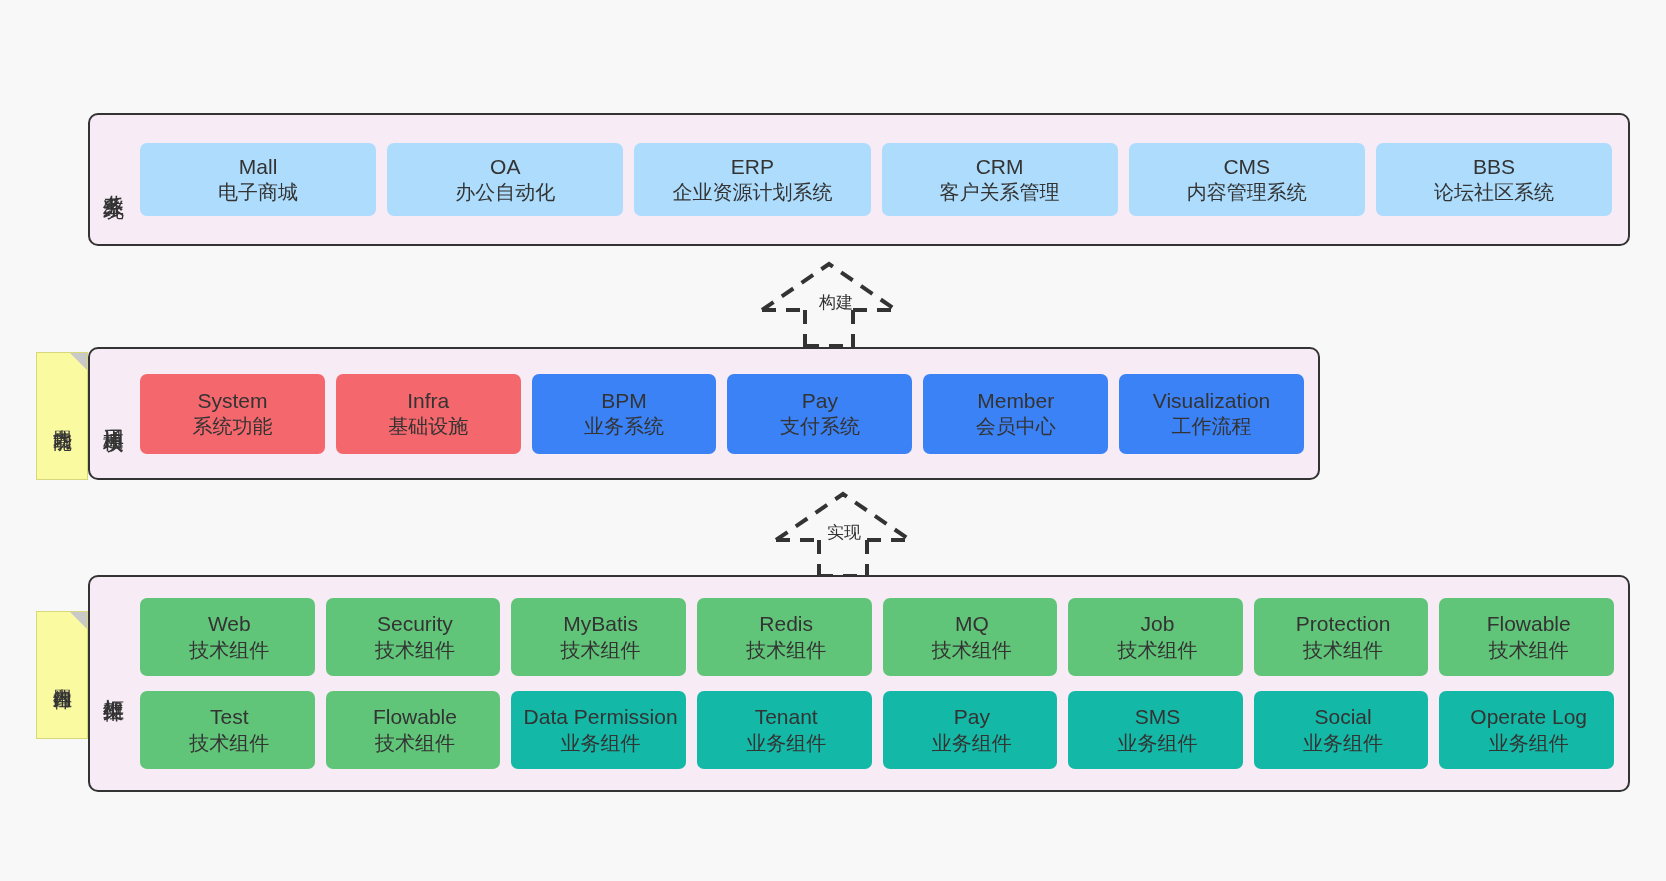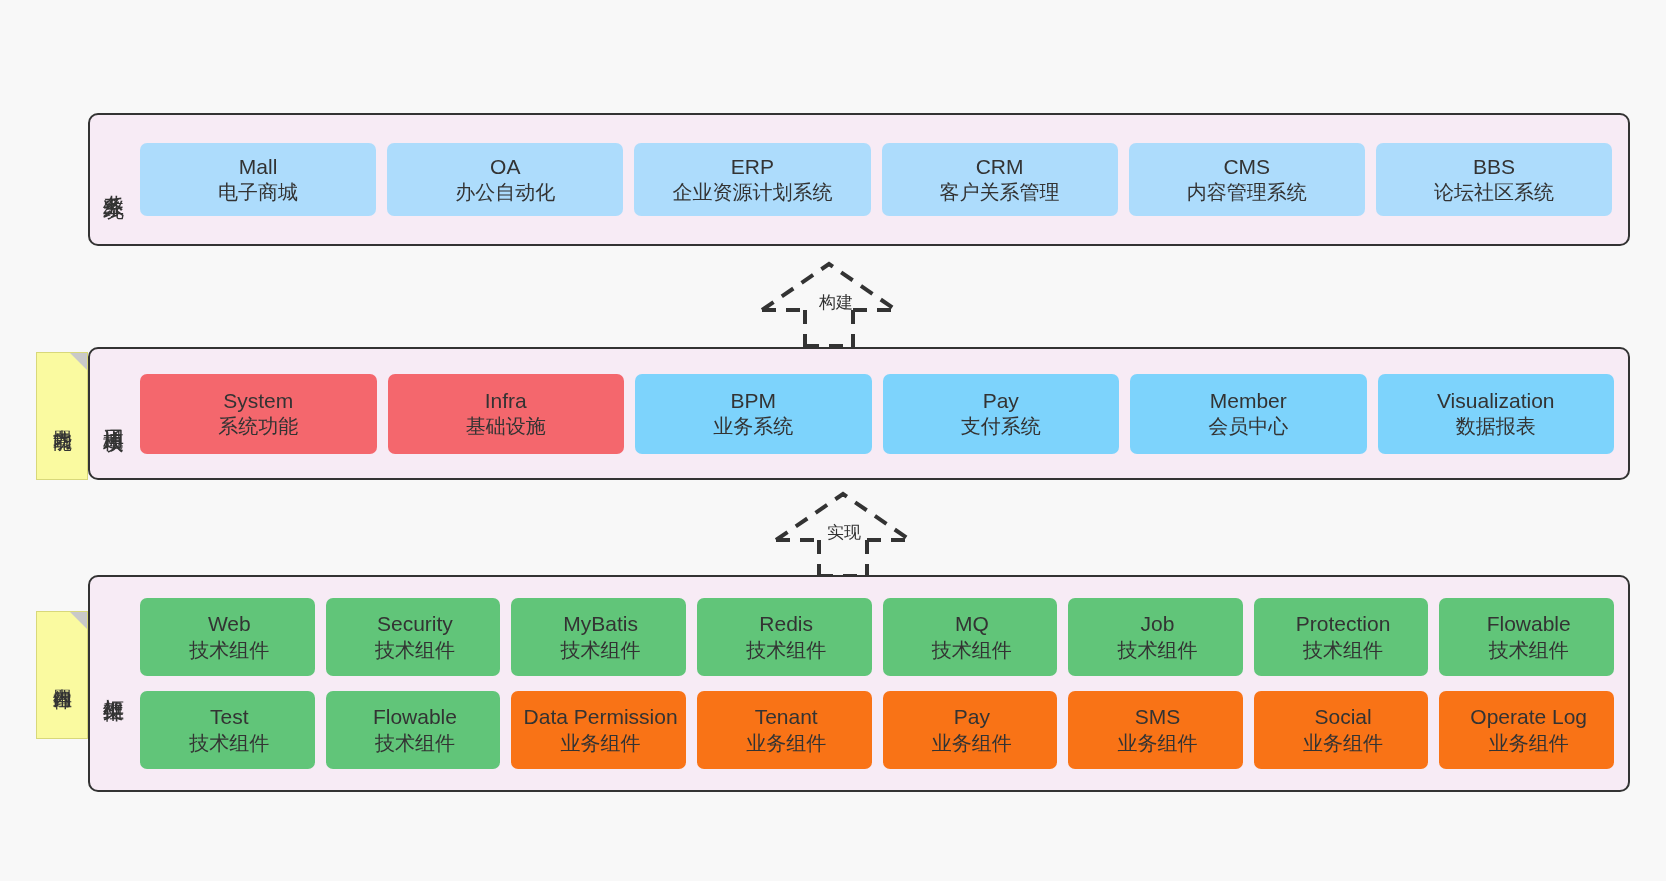--- a/index.html
+++ b/index.html
@@ -62,30 +62,30 @@
     color:#333333;
     box-sizing:border-box;
     padding:6px 4px;
   }
   .card .t1{font-size:21px;line-height:1.25;}
   .card .t2{font-size:20px;line-height:1.25;}
 
   
   .c-blue{background:#ADDCFC;}
   .c-red{background:#F4676D;}
-  .c-pink{background:#7dd3fc;}
+  .c-pink{background:#3b82f6;}
   .c-green{background:#61C579;}
-  .c-lgreen{background:#f97316;}
+  .c-lgreen{background:#14b8a6;}
 
   
   #layer-business{left:88px;top:113px;width:1542px;height:133px;}
   #layer-business .cards{padding-right:16px;}
   #layer-business .card{height:73px;}
 
-  #layer-module{left:88px;top:347px;width:1542px;height:133px;}
+  #layer-module{left:88px;top:347px;width:1232px;height:133px;}
   #layer-module .card{height:80px;}
 
   #layer-framework{left:88px;top:575px;width:1542px;height:217px;}
   #layer-framework .card{height:78px;padding-left:8px;}
   #layer-framework .cards{gap:15px;}
 
   
   .note{
     position:absolute;
     width:52px;
@@ -202,21 +202,21 @@
         <div class="card c-pink">
           <div class="t1">Pay</div>
           <div class="t2">支付系统</div>
         </div>
         <div class="card c-pink">
           <div class="t1">Member</div>
           <div class="t2">会员中心</div>
         </div>
         <div class="card c-pink">
           <div class="t1">Visualization</div>
-          <div class="t2">数据报表</div>
+          <div class="t2">工作流程</div>
         </div>
       </div>
     </div>
   </div>
 
   <div class="connector" id="connector-implement">
     <svg width="150" height="90" viewBox="0 0 150 90">
       <polyline points="5,52 72,6 139,52" fill="none" stroke="#333333" stroke-width="4" stroke-dasharray="14,10" stroke-linecap="butt"></polyline>
       <polyline points="48,52 48,90" fill="none" stroke="#333333" stroke-width="4" stroke-dasharray="14,10"></polyline>
       <polyline points="96,52 96,90" fill="none" stroke="#333333" stroke-width="4" stroke-dasharray="14,10"></polyline>

